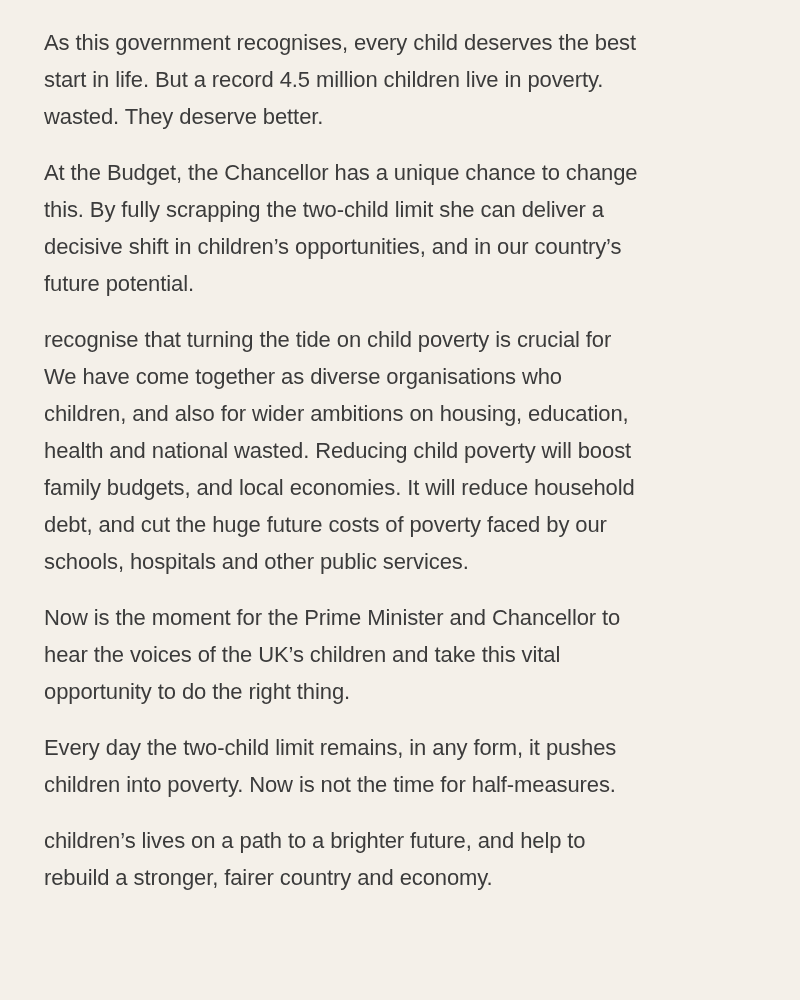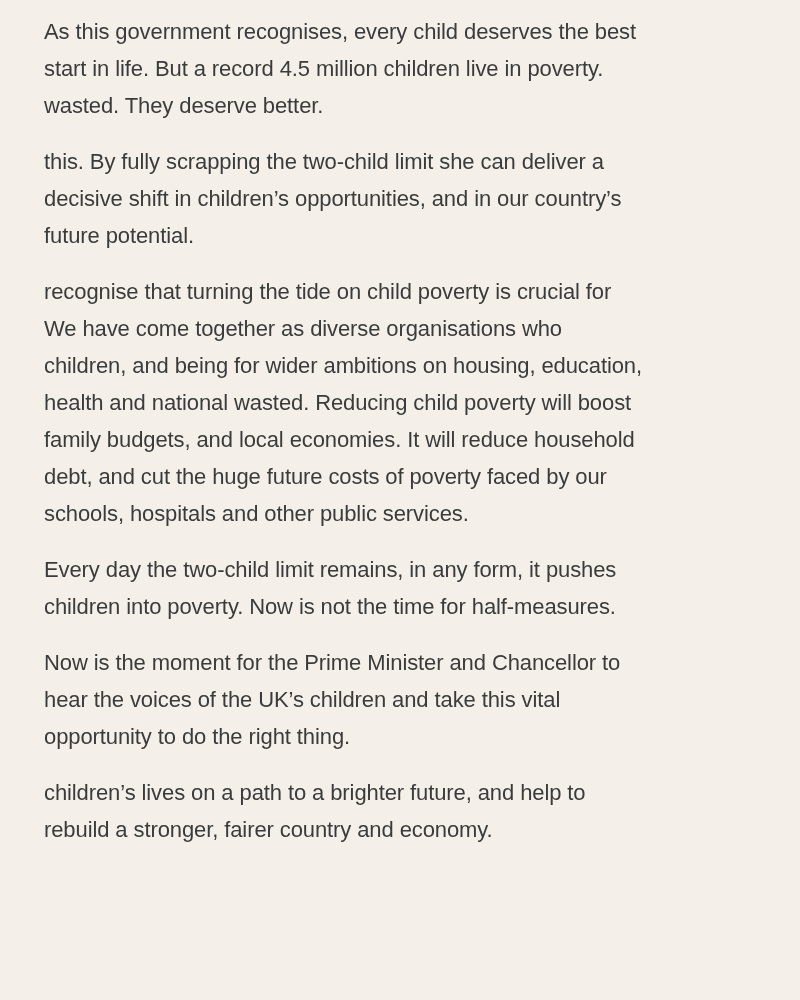--- a/index.html
+++ b/index.html
@@ -10,21 +10,21 @@
       width: 800px;
       height: 1000px;
       overflow: hidden;
       background: #f4f0e9; 
       font-family: "Liberation Sans", sans-serif;
     }
     .page {
       box-sizing: border-box;
       width: 800px;
       height: 1000px;
-      padding: 13px 44px 0 44px;
+      padding: 24px 44px 0 44px;
     }
     .doc {
       color: #3b3b3b; 
     }
     .paragraph {
       margin: 0 0 19px 0;
       padding: 0;
     }
     .line {
       display: block;
@@ -38,40 +38,41 @@
 <body style="background-color: rgb(244, 240, 233);">
 
 <main class="page">
   <article class="doc" id="doc" style="color: rgb(59, 59, 59);">
       <p class="paragraph">
         <span class="line">As this government recognises, every child deserves the best</span>
         <span class="line">start in life. But a record 4.5 million children live in poverty.</span>
         <span class="line">wasted. They deserve better.</span>
       </p>
       <p class="paragraph">
+        <span class="line">At the Budget, the Chancellor has a unique chance to change</span>
         <span class="line">this. By fully scrapping the two-child limit she can deliver a</span>
         <span class="line">decisive shift in children’s opportunities, and in our country’s</span>
         <span class="line">future potential.</span>
       </p>
       <p class="paragraph">
         <span class="line">recognise that turning the tide on child poverty is crucial for</span>
         <span class="line">We have come together as diverse organisations who</span>
-        <span class="line">children, and being for wider ambitions on housing, education,</span>
+        <span class="line">children, and also for wider ambitions on housing, education,</span>
         <span class="line">health and national wasted. Reducing child poverty will boost</span>
         <span class="line">family budgets, and local economies. It will reduce household</span>
         <span class="line">debt, and cut the huge future costs of poverty faced by our</span>
         <span class="line">schools, hospitals and other public services.</span>
       </p>
       <p class="paragraph">
-        <span class="line">Every day the two-child limit remains, in any form, it pushes</span>
-        <span class="line">children into poverty. Now is not the time for half-measures.</span>
-      </p>
-      <p class="paragraph">
         <span class="line">Now is the moment for the Prime Minister and Chancellor to</span>
         <span class="line">hear the voices of the UK’s children and take this vital</span>
         <span class="line">opportunity to do the right thing.</span>
+      </p>
+      <p class="paragraph">
+        <span class="line">Every day the two-child limit remains, in any form, it pushes</span>
+        <span class="line">children into poverty. Now is not the time for half-measures.</span>
       </p>
       <p class="paragraph">
         <span class="line">children’s lives on a path to a brighter future, and help to</span>
         <span class="line">rebuild a stronger, fairer country and economy.</span>
       </p>
     </article>
 </main>
 
 </body></html>

